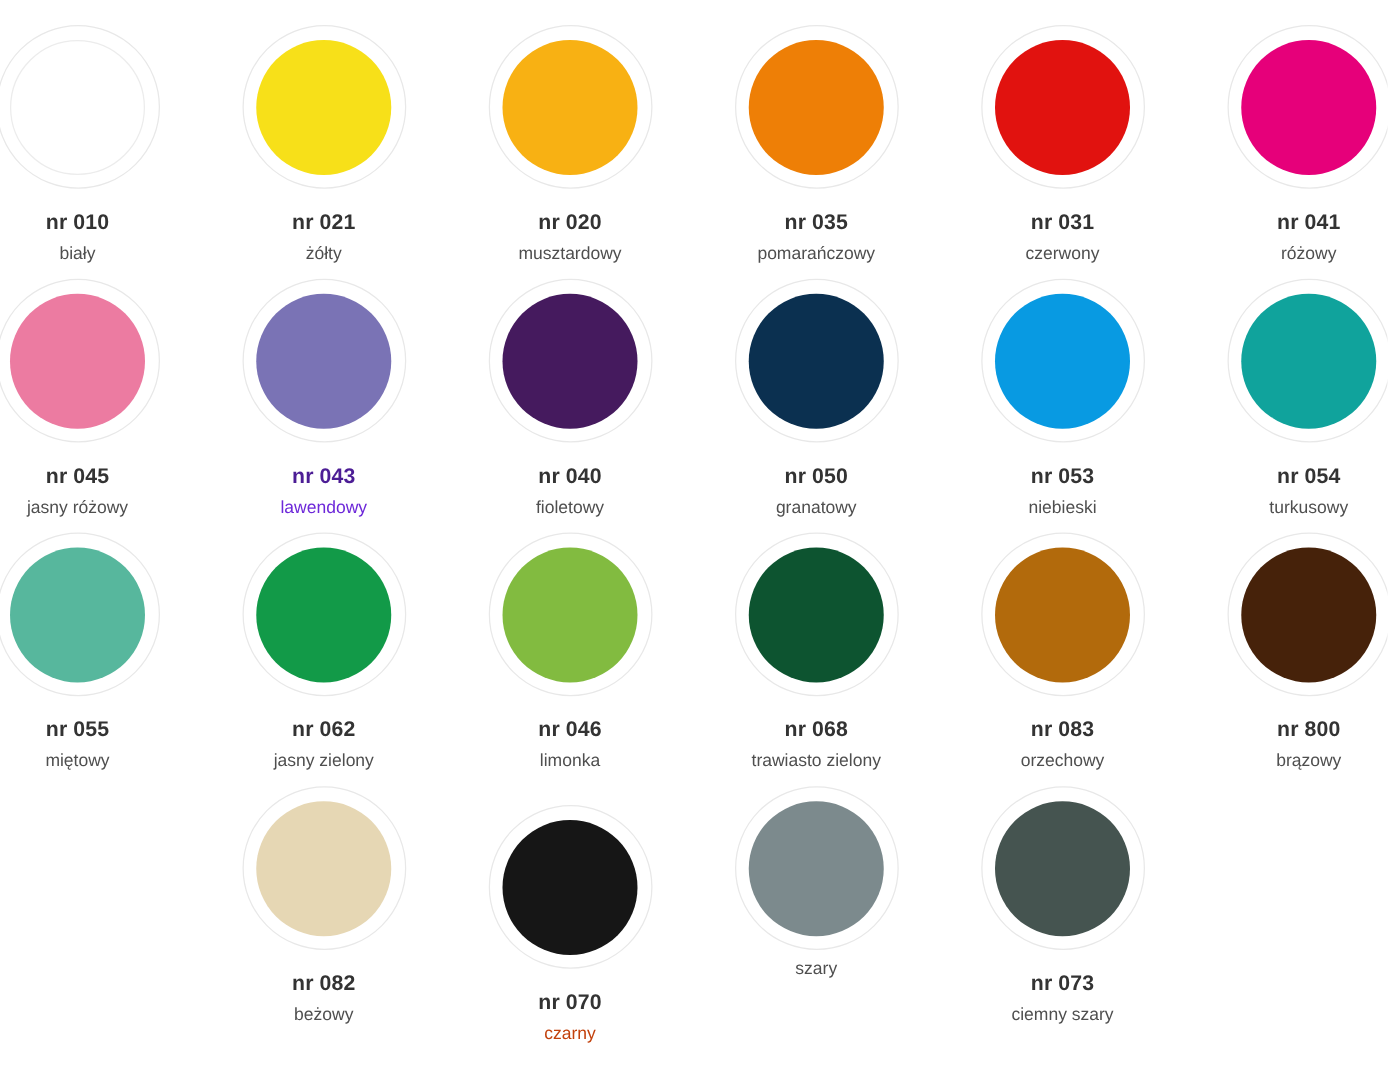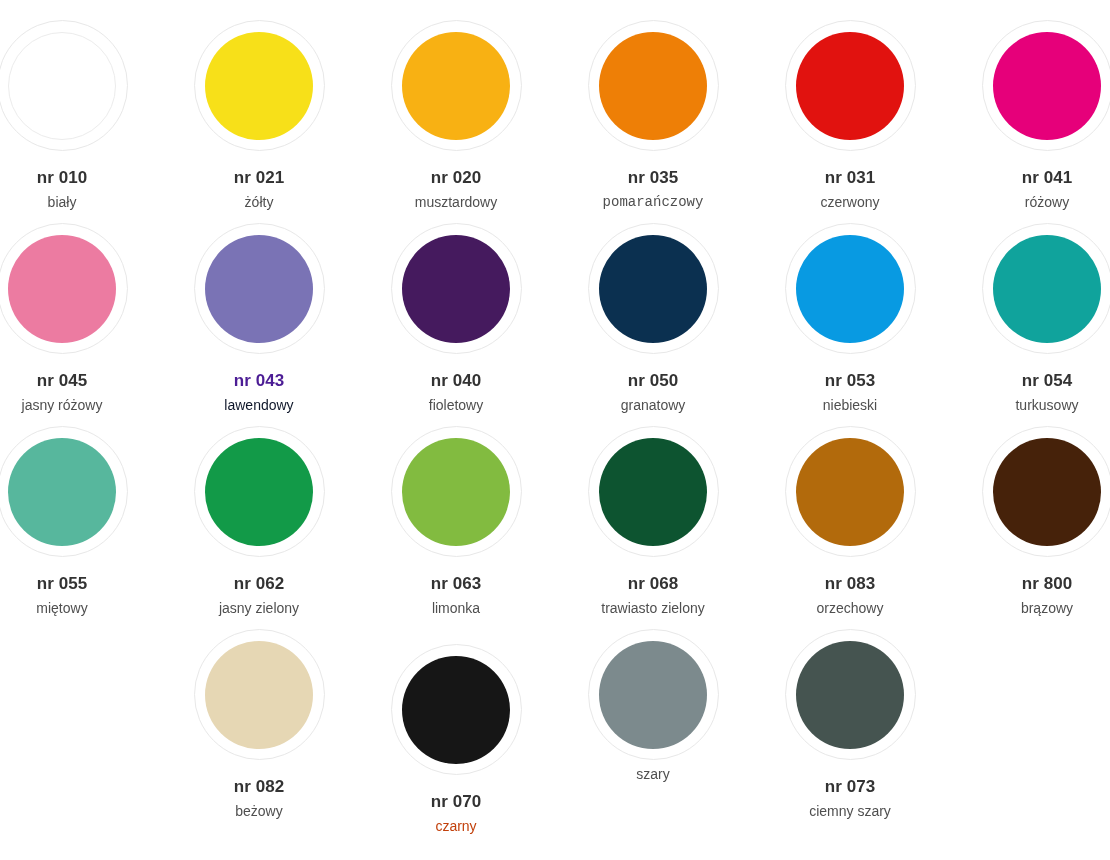--- a/index.html
+++ b/index.html
@@ -101,21 +101,21 @@
         <div class="dot" style="background: rgb(248, 177, 19); width: 108px; height: 108px; margin-left: -54px; margin-top: -54px;"></div>
       </div>
       <div class="code" style="color: rgb(51, 51, 51);">nr 020</div>
       <div class="cname" style="color: rgb(79, 79, 79);">musztardowy</div>
     </div>
     <div class="swatch" style="left: 554.5px; top: 20px;">
       <div class="ring" style="border-color: rgb(232, 232, 232); width: 131px; height: 131px;">
         <div class="dot" style="background: rgb(238, 127, 6); width: 108px; height: 108px; margin-left: -54px; margin-top: -54px;"></div>
       </div>
       <div class="code" style="color: rgb(51, 51, 51);">nr 035</div>
-      <div class="cname" style="color: rgb(79, 79, 79); font-family: Liberation Mono, monospace;">pomarańczowy</div>
+      <div class="cname" style="color: rgb(79, 79, 79);">pomarańczowy</div>
     </div>
     <div class="swatch" style="left: 751.5px; top: 20px;">
       <div class="ring" style="border-color: rgb(232, 232, 232); width: 131px; height: 131px;">
         <div class="dot" style="background: rgb(225, 18, 15); width: 108px; height: 108px; margin-left: -54px; margin-top: -54px;"></div>
       </div>
       <div class="code" style="color: rgb(51, 51, 51);">nr 031</div>
       <div class="cname" style="color: rgb(79, 79, 79);">czerwony</div>
     </div>
     <div class="swatch" style="left: 948.5px; top: 20px;">
       <div class="ring" style="border-color: rgb(232, 232, 232); width: 131px; height: 131px;">
@@ -129,21 +129,21 @@
         <div class="dot" style="background: rgb(236, 123, 161); width: 108px; height: 108px; margin-left: -54px; margin-top: -54px;"></div>
       </div>
       <div class="code" style="color: rgb(51, 51, 51);">nr 045</div>
       <div class="cname" style="color: rgb(79, 79, 79);">jasny różowy</div>
     </div>
     <div class="swatch" style="left: 160.5px; top: 223px;">
       <div class="ring" style="border-color: rgb(232, 232, 232); width: 131px; height: 131px;">
         <div class="dot" style="background: rgb(122, 115, 181); width: 108px; height: 108px; margin-left: -54px; margin-top: -54px;"></div>
       </div>
       <div class="code" style="color: #4c1d95;">nr 043</div>
-      <div class="cname" style="color: #0f172a;">lawendowy</div>
+      <div class="cname" style="color: #6d28d9;">lawendowy</div>
     </div>
     <div class="swatch" style="left: 357.5px; top: 223px;">
       <div class="ring" style="border-color: rgb(232, 232, 232); width: 131px; height: 131px;">
         <div class="dot" style="background: rgb(69, 26, 94); width: 108px; height: 108px; margin-left: -54px; margin-top: -54px;"></div>
       </div>
       <div class="code" style="color: rgb(51, 51, 51);">nr 040</div>
       <div class="cname" style="color: rgb(79, 79, 79);">fioletowy</div>
     </div>
     <div class="swatch" style="left: 554.5px; top: 223px;">
       <div class="ring" style="border-color: rgb(232, 232, 232); width: 131px; height: 131px;">
@@ -177,21 +177,21 @@
       <div class="ring" style="border-color: rgb(232, 232, 232); width: 131px; height: 131px;">
         <div class="dot" style="background: rgb(18, 154, 72); width: 108px; height: 108px; margin-left: -54px; margin-top: -54px;"></div>
       </div>
       <div class="code" style="color: rgb(51, 51, 51);">nr 062</div>
       <div class="cname" style="color: rgb(79, 79, 79);">jasny zielony</div>
     </div>
     <div class="swatch" style="left: 357.5px; top: 426px;">
       <div class="ring" style="border-color: rgb(232, 232, 232); width: 131px; height: 131px;">
         <div class="dot" style="background: rgb(130, 187, 64); width: 108px; height: 108px; margin-left: -54px; margin-top: -54px;"></div>
       </div>
-      <div class="code" style="color: rgb(51, 51, 51);">nr 063</div>
+      <div class="code" style="color: rgb(51, 51, 51);">nr 046</div>
       <div class="cname" style="color: rgb(79, 79, 79);">limonka</div>
     </div>
     <div class="swatch" style="left: 554.5px; top: 426px;">
       <div class="ring" style="border-color: rgb(232, 232, 232); width: 131px; height: 131px;">
         <div class="dot" style="background: rgb(13, 84, 48); width: 108px; height: 108px; margin-left: -54px; margin-top: -54px;"></div>
       </div>
       <div class="code" style="color: rgb(51, 51, 51);">nr 068</div>
       <div class="cname" style="color: rgb(79, 79, 79);">trawiasto zielony</div>
     </div>
     <div class="swatch" style="left: 751.5px; top: 426px;">

